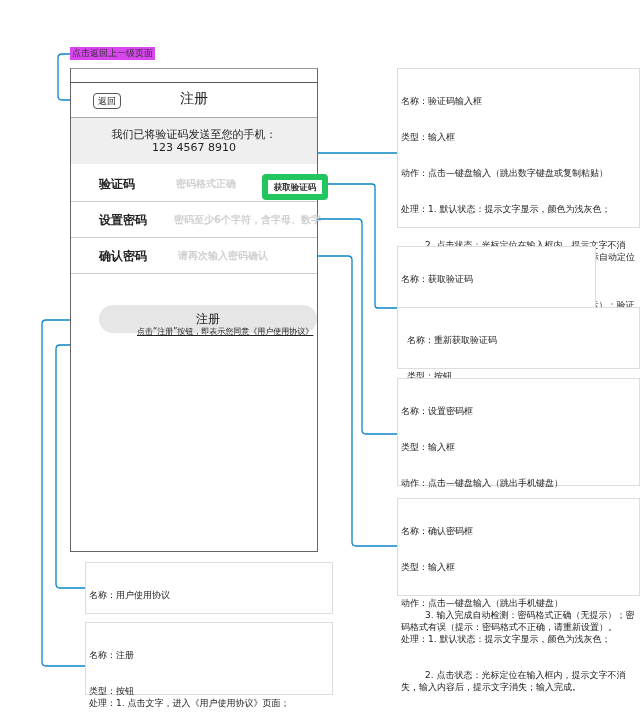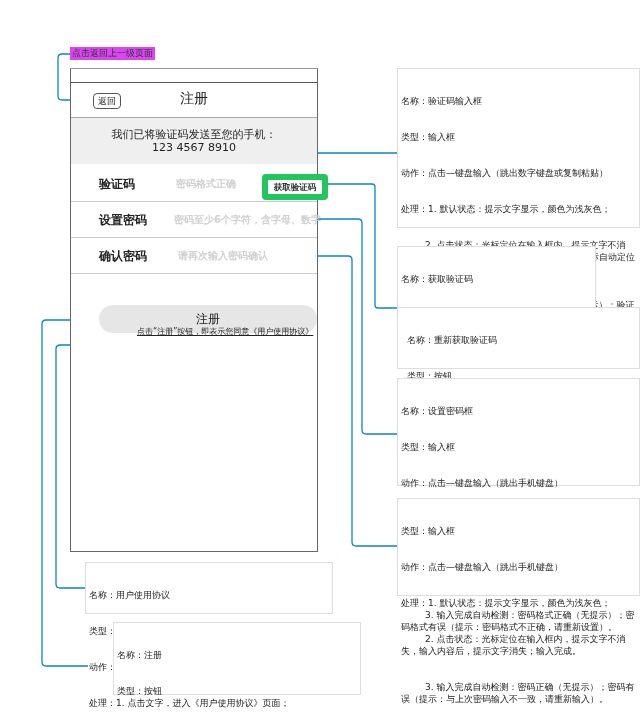--- a/index.html
+++ b/index.html
@@ -118,35 +118,36 @@
 <div class="note" style="left:397px; top:378px; width:243px; height:108px;">
   <span class="ln">名称：设置密码框</span>
   <span class="ln">类型：输入框</span>
   <span class="ln">动作：点击—键盘输入（跳出手机键盘）</span>
   <span class="ln">处理：1. 默认状态：提示文字显示，颜色为浅灰色；</span>
   <span class="ln" style="text-indent:24px;">2. 点击状态：光标定位在输入框内，提示文字不消失，输入内容后，提示文字消失；输入完成后光标自动定位到确认密码框。</span>
   <span class="ln" style="text-indent:24px;">3. 输入完成自动检测：密码格式正确（无提示）；密码格式有误（提示：密码格式不正确，请重新设置）。</span>
 </div>
 
 <div class="note" style="left:397px; top:498px; width:243px; height:98px;">
+  <span class="ln">名称：确认密码框</span>
   <span class="ln">类型：输入框</span>
   <span class="ln">动作：点击—键盘输入（跳出手机键盘）</span>
   <span class="ln">处理：1. 默认状态：提示文字显示，颜色为浅灰色；</span>
   <span class="ln" style="text-indent:24px;">2. 点击状态：光标定位在输入框内，提示文字不消失，输入内容后，提示文字消失；输入完成。</span>
   <span class="ln" style="text-indent:24px;">3. 输入完成自动检测：密码正确（无提示）；密码有误（提示：与上次密码输入不一致，请重新输入）。</span>
 </div>
 
 <div class="note" style="left:85px; top:562px; width:248px; height:52px;">
   <span class="ln">名称：用户使用协议</span>
   <span class="ln">类型：文字</span>
   <span class="ln">动作：点击</span>
   <span class="ln">处理：1. 点击文字，进入《用户使用协议》页面；</span>
 </div>
 
-<div class="note" style="left:85px; top:622px; width:248px; height:73px;margin-left:28px;">
+<div class="note" style="left:85px; top:622px; width:248px; height:73px;">
   <span class="ln">名称：注册</span>
   <span class="ln">类型：按钮</span>
   
   
   
   
   
 </div>
 
 </body></html>

